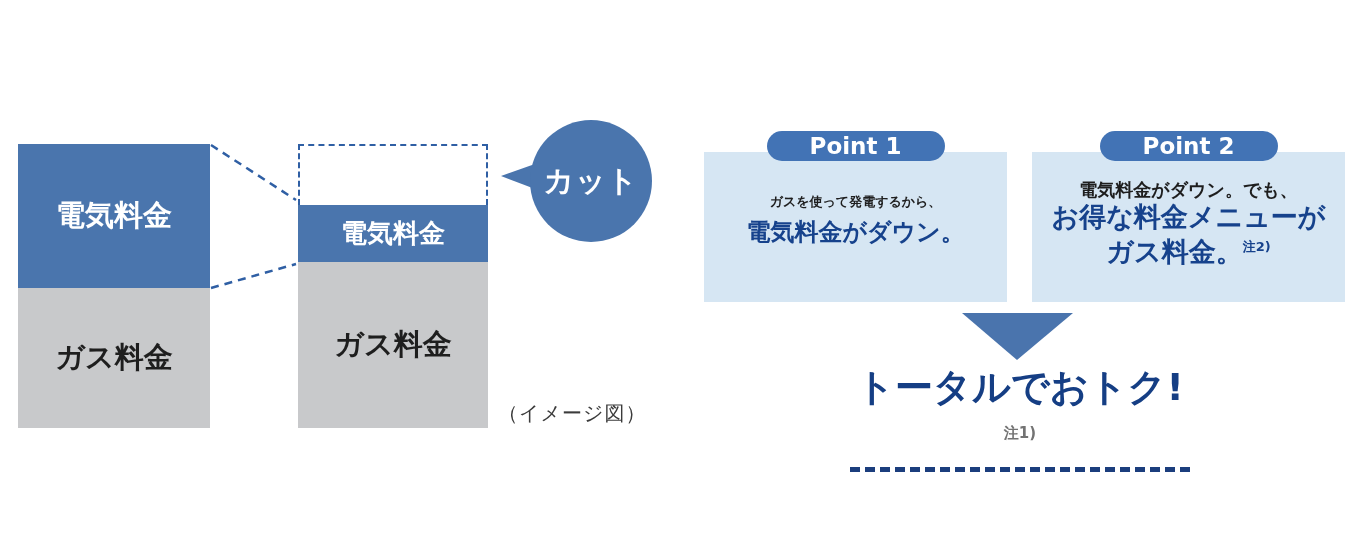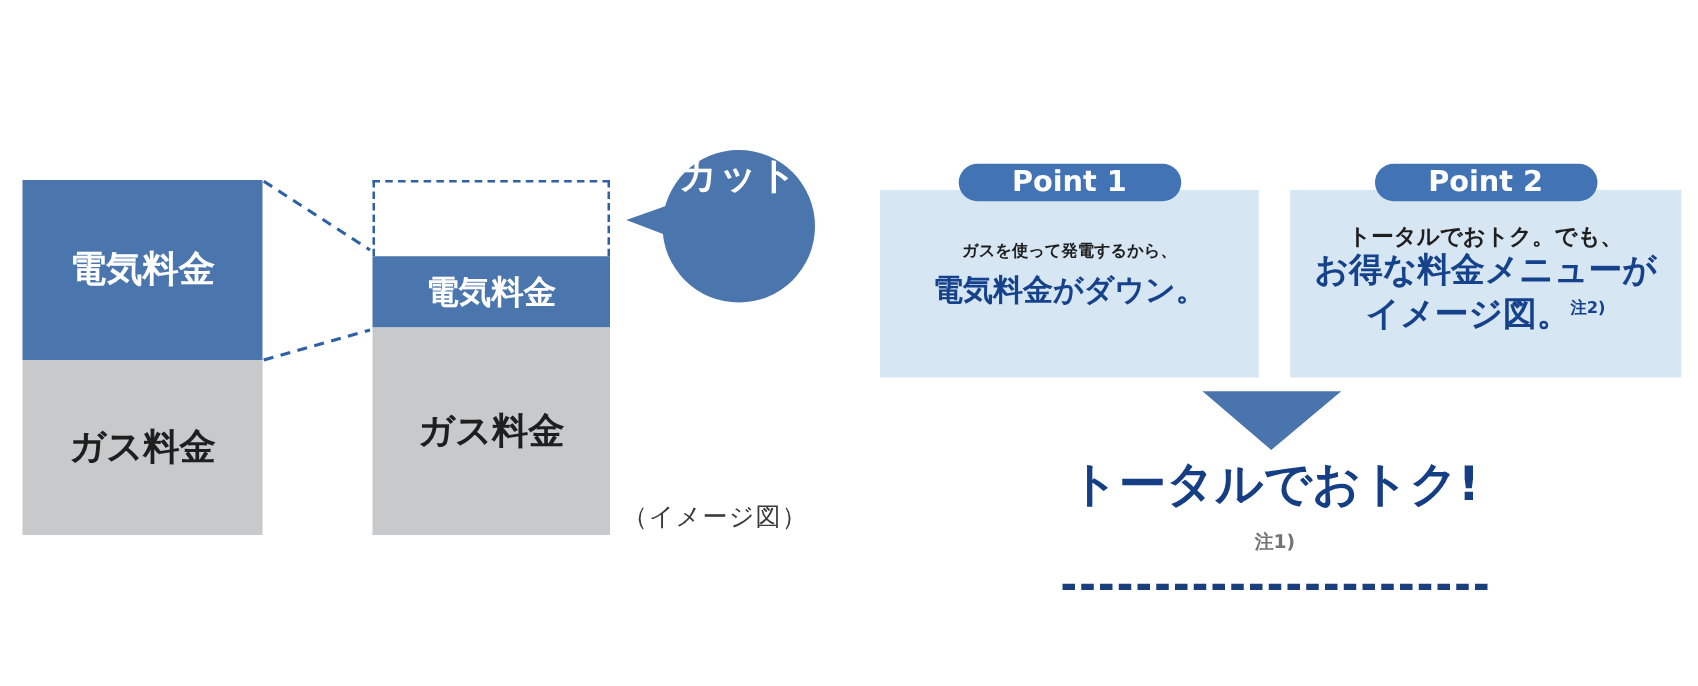--- a/index.html
+++ b/index.html
@@ -14,21 +14,21 @@
   .seg-elec-before{height:144px;background:#4a75ad;color:#ffffff;font-size:29px;}
   .seg-gas-before{height:140px;background:#c8c9cb;color:#1e1e1e;font-size:29px;}
   .seg-cut{height:61px;background:#ffffff;border:2px dashed #2f5fa4;border-bottom:none;box-sizing:border-box;}
   .seg-elec-after{height:57px;background:#4a75ad;color:#ffffff;font-size:26px;}
   .seg-gas-after{height:166px;background:#c8c9cb;color:#1e1e1e;font-size:29px;}
 
   .connector-svg{position:absolute;left:0;top:0;width:700px;height:470px;pointer-events:none;}
 
   .cut-bubble{position:absolute;left:530px;top:120px;width:122px;height:122px;border-radius:50%;
     background:#4a75ad;color:#ffffff;font-weight:bold;font-size:30px;
-    display:flex;justify-content:center;letter-spacing:1px;}
+    display:flex;align-items:center;justify-content:center;letter-spacing:1px;}
 
   .caption{position:absolute;left:498px;top:400px;font-size:20px;color:#3b3b3b;letter-spacing:1px;}
 
   
   .card{position:absolute;top:152px;height:150px;background:#d6e6f3;box-sizing:border-box;text-align:center;}
   .card-1{left:704px;width:303px;padding-top:37px;}
   .card-2{left:1032px;width:313px;padding-top:26px;}
   .badge{position:absolute;top:-21px;left:50%;transform:translateX(-50%);
     width:178px;height:30px;border-radius:17px;background:#4273b5;color:#ffffff;
     font-weight:bold;font-size:23px;display:flex;align-items:center;justify-content:center;}
@@ -84,22 +84,22 @@
   <div class="caption">（イメージ図）</div>
 
   <div class="card card-1">
     <div class="badge">Point 1</div>
     <div class="card-line-small">ガスを使って発電するから、</div>
     <div class="card-line-big">電気料金がダウン。</div>
   </div>
 
   <div class="card card-2">
     <div class="badge">Point 2</div>
-    <div class="card-line-small">トータルでおトク。でも、</div>
+    <div class="card-line-small">電気料金がダウン。でも、</div>
     <div class="card-line-big">お得な料金メニューが</div>
-    <div class="card-line-big"><span>イメージ図。</span><sup class="note-sup">注2)</sup></div>
+    <div class="card-line-big"><span>ガス料金。</span><sup class="note-sup">注2)</sup></div>
   </div>
 
   <div class="down-arrow"></div>
 
   <div class="conclusion"><span>トータルでおトク!</span><sup class="note-sup">注1)</sup></div>
 
 </div>
 
 </body></html>

